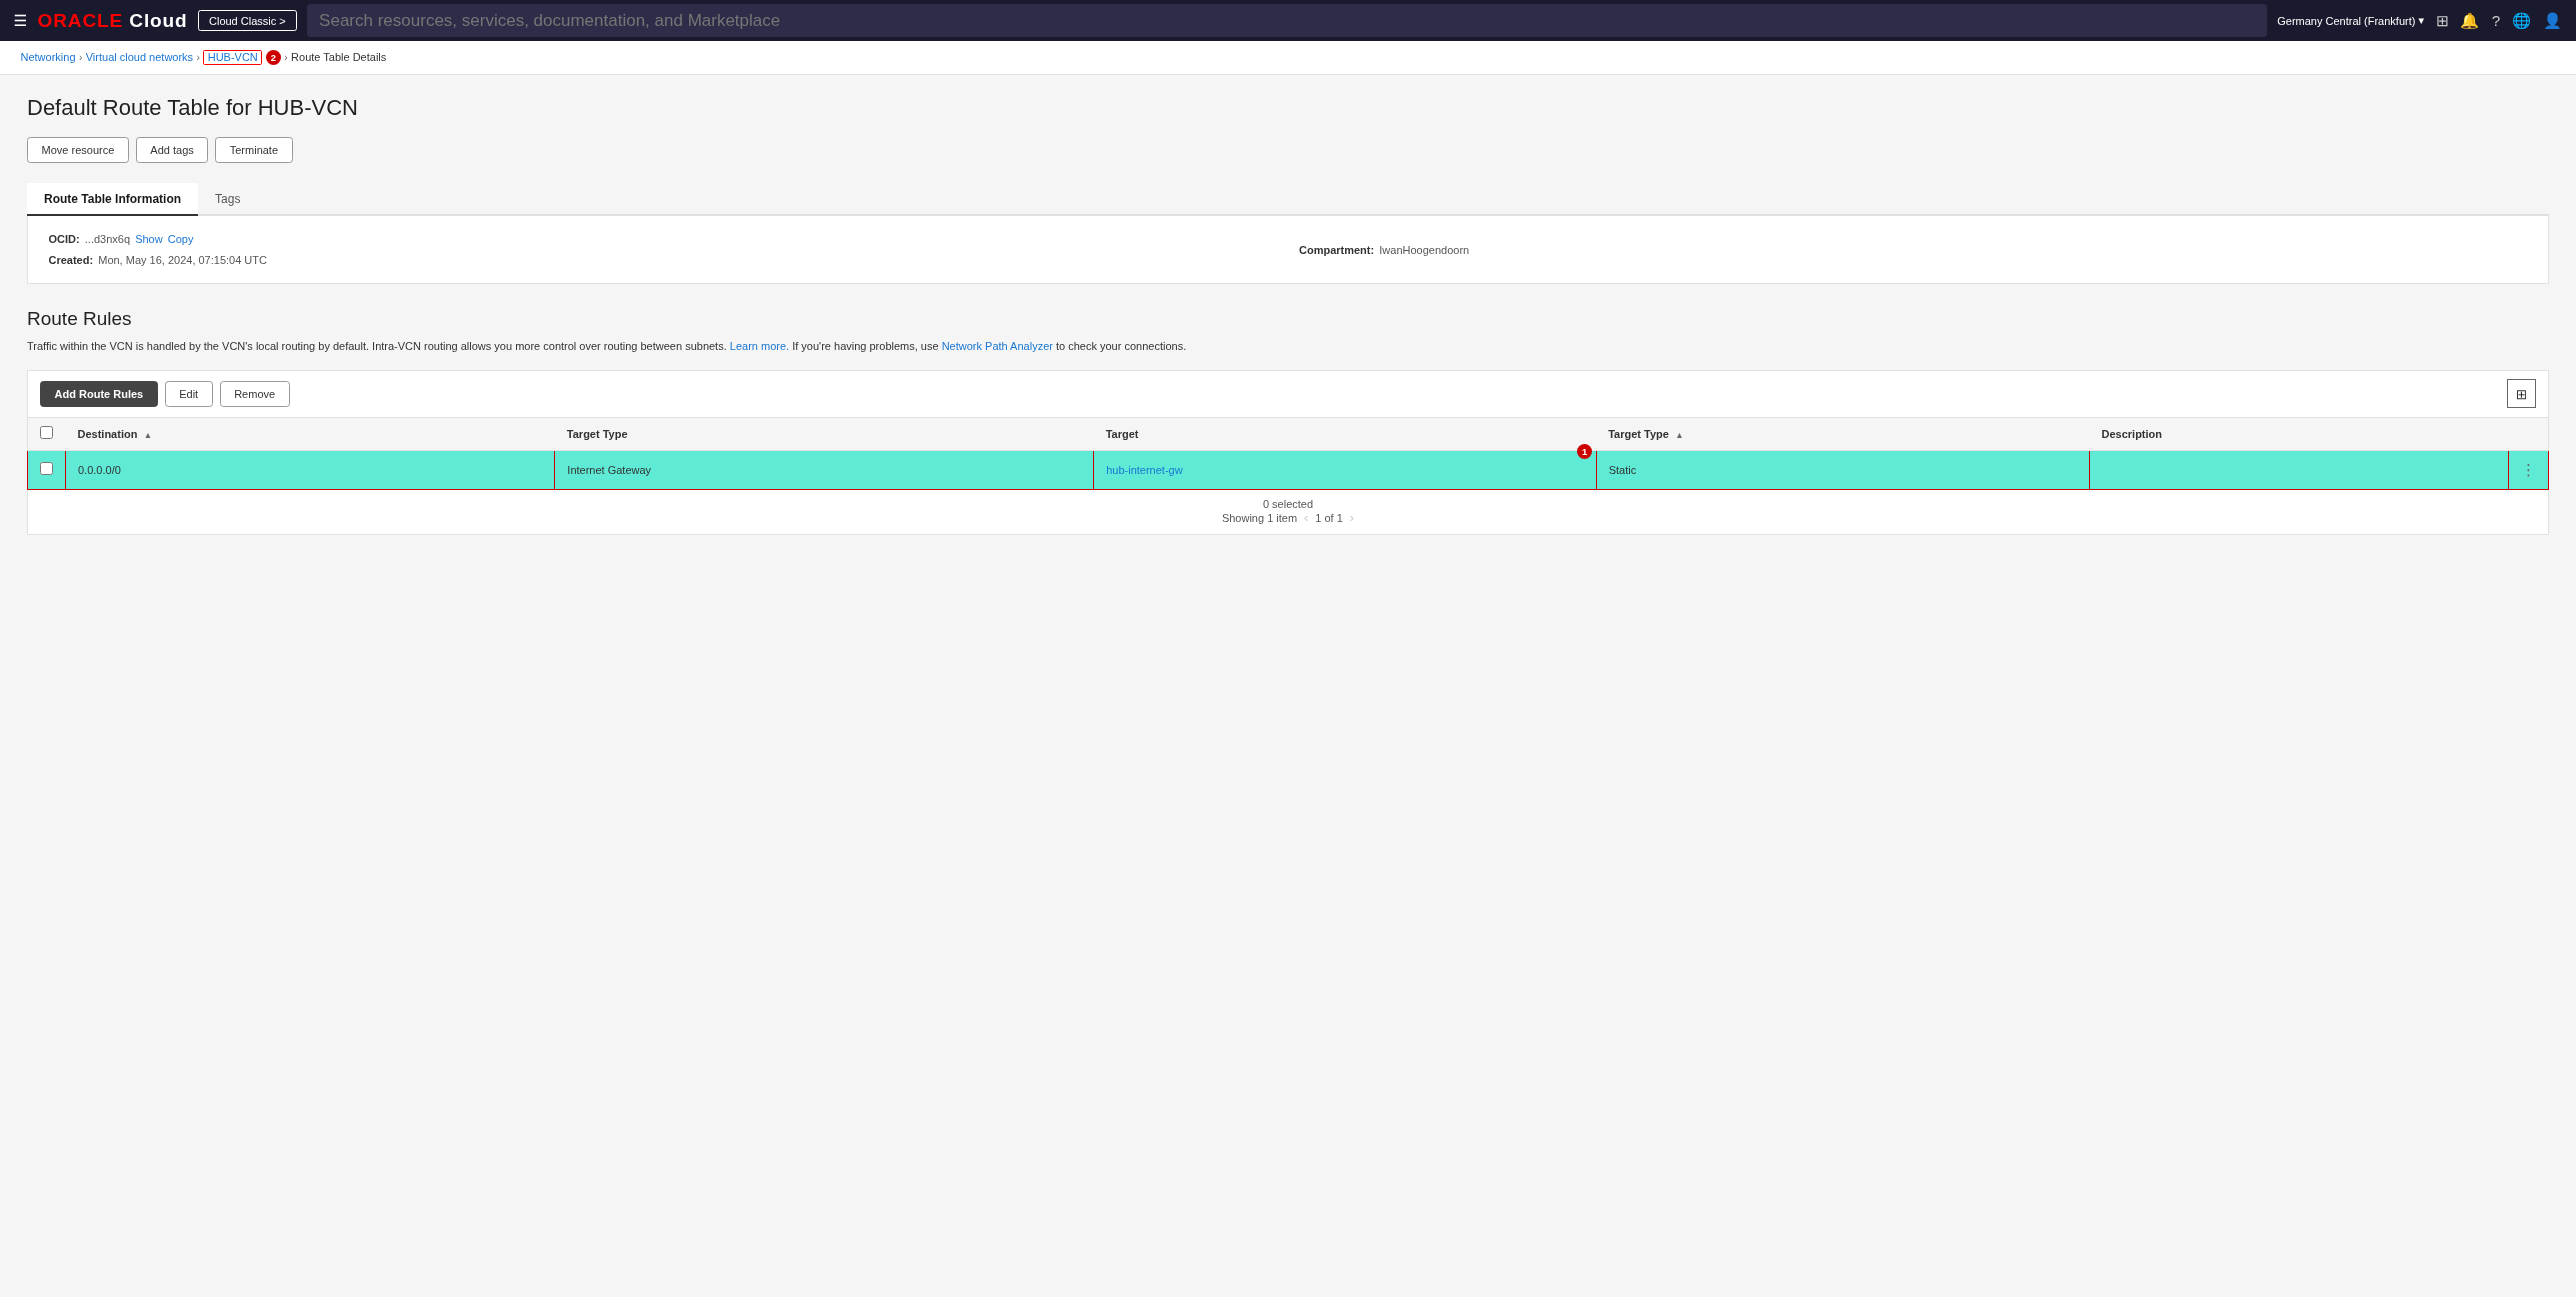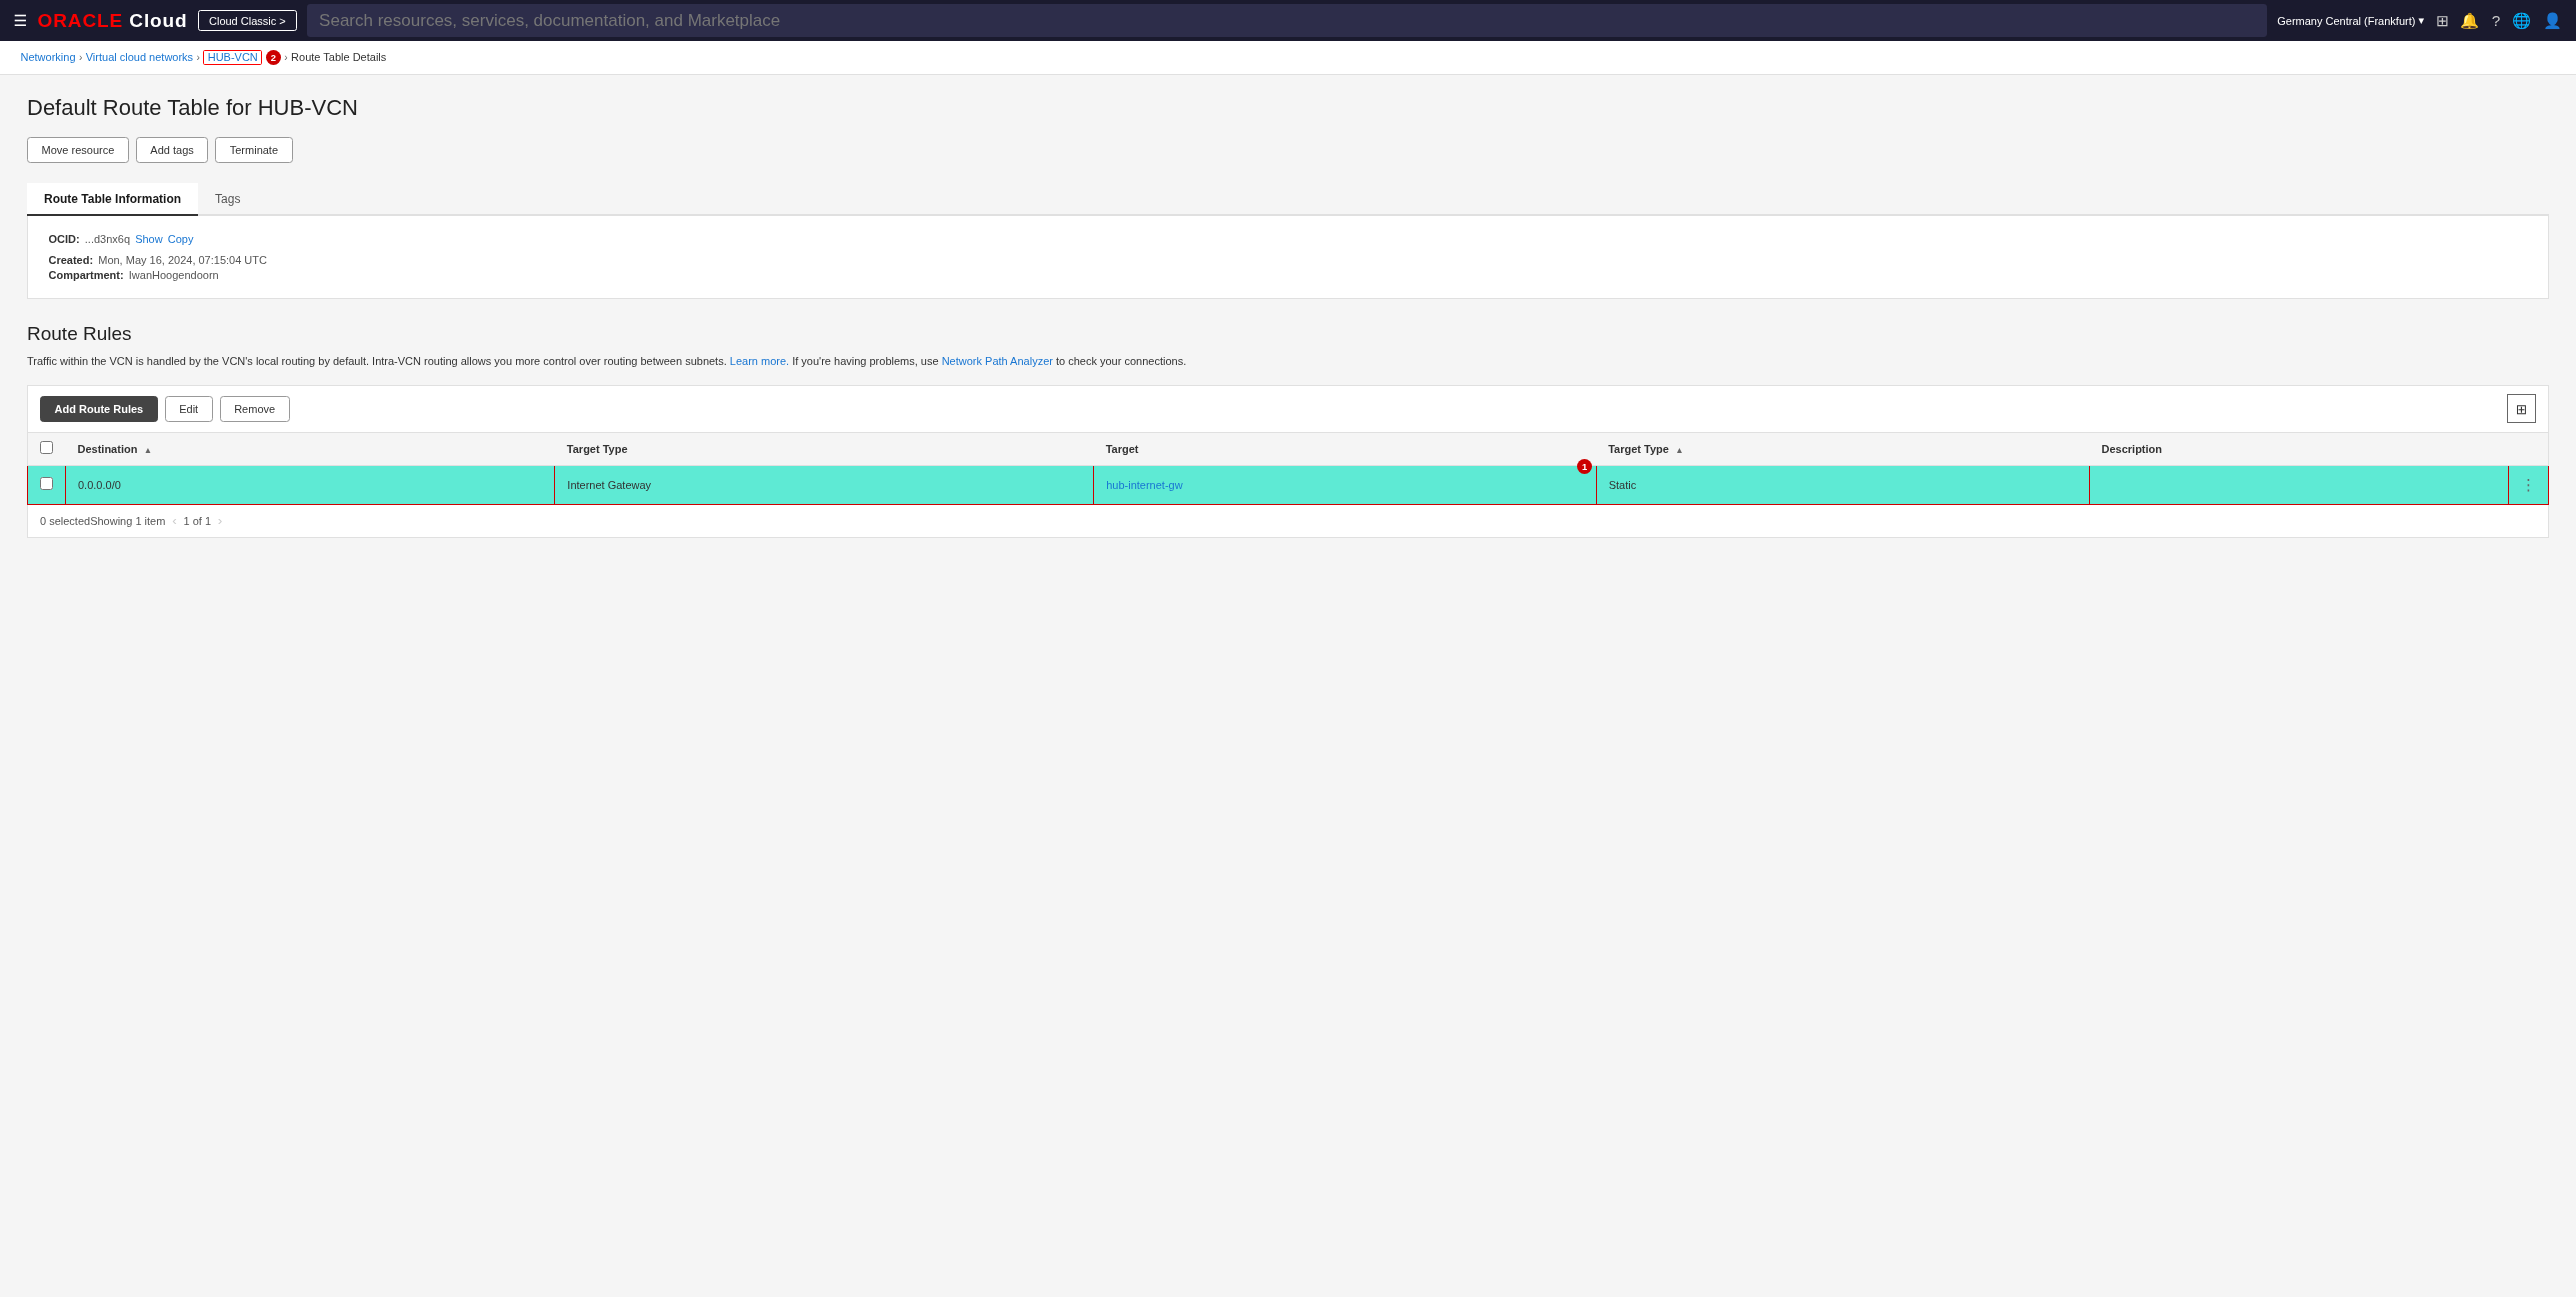--- a/index.html
+++ b/index.html
@@ -180,22 +180,22 @@
 
     
     .info-panel {
       background: #fff;
       border: 0.9px solid #e0e0e0;
       padding: 17px 20.5px;
       margin-bottom: 24px;
     }
     .info-grid {
       display: grid;
-      grid-template-columns: 1fr;
-      gap: 3px;
+      grid-template-columns: 1fr 1fr;
+      gap: 22px;
     }
     .info-row {
       display: flex;
       align-items: center;
       gap: 5.1px;
       font-size: 11px;
     }
     .info-label { font-weight: 600; color: #333; }
     .info-value { color: #555; }
     .info-link { color: #1976d2; cursor: pointer; text-decoration: none; }
@@ -252,27 +252,29 @@
     
     .row-highlighted td { border: 1.7px solid #c00; }
     .badge-red {
       background: #c00; color: #fff; border-radius: 50%; width: 15.3px; height: 15.3px;
       display: inline-flex; align-items: center; justify-content: center; font-size: 9.4px; font-weight: bold;
     }
 
     
     .table-footer {
       display: flex;
+      justify-content: space-between;
       align-items: center;
       padding: 8.5px 12px;
       background: #fff;
       border: 0.9px solid #e0e0e0;
       border-top: none;
       font-size: 11px;
       color: #555;
+      flex-direction: column;
     }
     .pagination { display: flex; align-items: center; gap: 6.8px; }
     .page-nav { cursor: pointer; color: #1976d2; font-size: 13.6px; }
     .page-nav.disabled { color: #ccc; cursor: default; }
 
     
     .three-dots { color: #666; font-size: 15.3px; cursor: pointer; float: right; }
 
     
     input[type="checkbox"] { cursor: pointer; }

